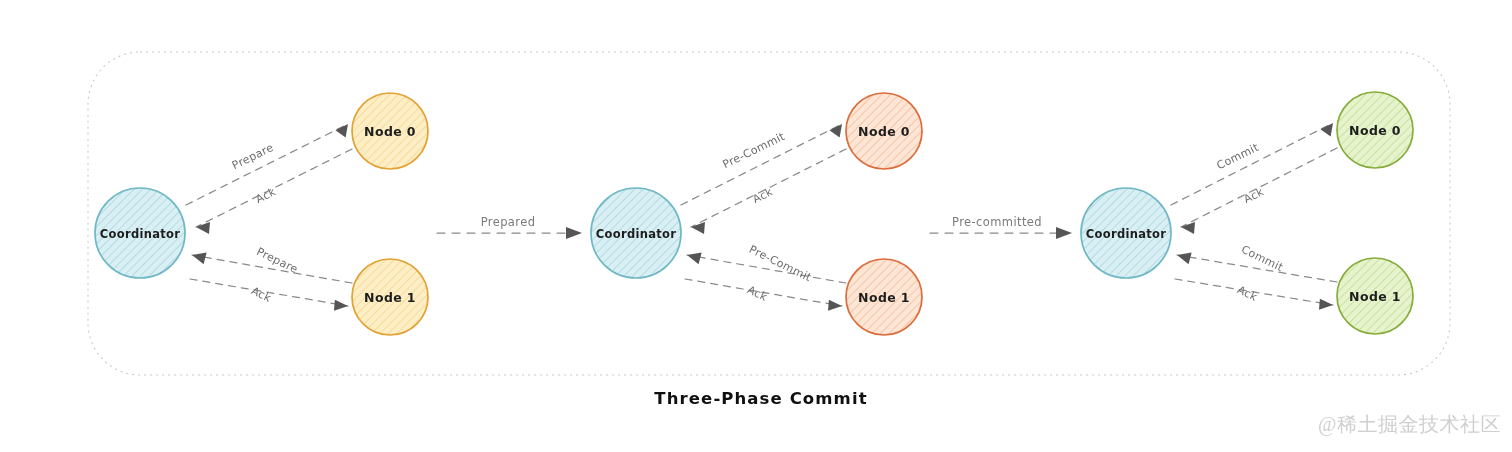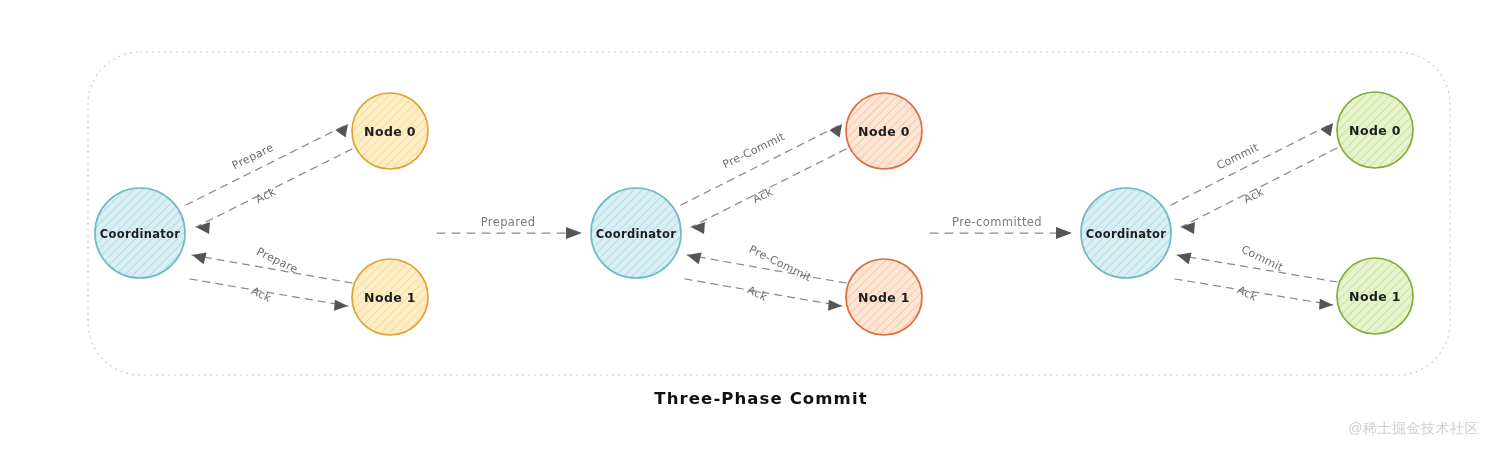--- a/index.html
+++ b/index.html
@@ -66,24 +66,24 @@
     font-family: "DejaVu Sans", sans-serif;
     font-size: 16.5px;
     font-weight: 700;
     fill: #101010;
     text-anchor: middle;
     dominant-baseline: middle;
     letter-spacing: 1.1px;
   }
   .watermark-text {
     position: absolute;
-    right: 33px;
+    right: 11px;
     bottom: 14px;
-    font-family: Liberation Sans, sans-serif;
-    font-size: 14px;
+    font-family: Liberation Serif, serif;
+    font-size: 20px;
     color: #cfcfcf;
     letter-spacing: 0.5px;
     white-space: nowrap;
   }
   .edge-line {
     fill: none;
     stroke: #8a8a8a;
     stroke-width: 1.25;
     stroke-dasharray: 7 6;
     stroke-linecap: round;

